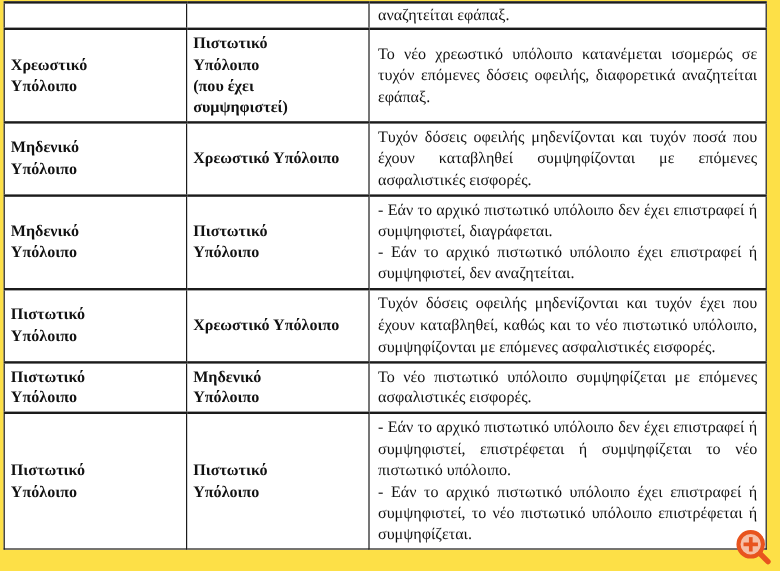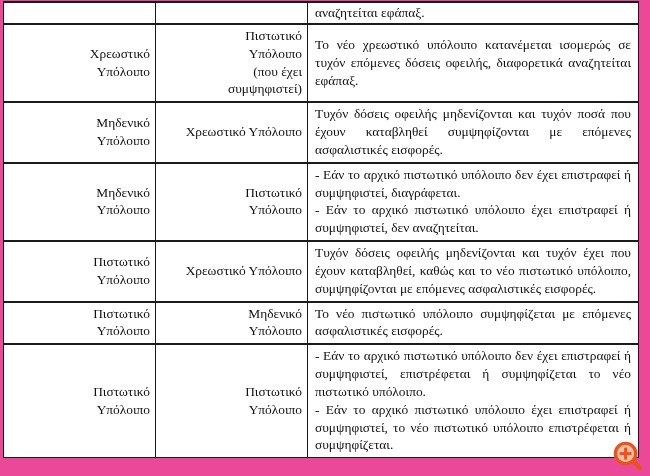--- a/index.html
+++ b/index.html
@@ -15,21 +15,21 @@
     color: #111111;
     position: relative;
   }
 
   #page {
     position: absolute;
     left: 0;
     top: 0;
     width: 650px;
     height: 476px;
-    background: #ec4899;
+    background: #fde047;
   }
 
   .table-wrap {
     position: absolute;
     left: 3px;
     top: 1px;
     width: 635px;
     box-sizing: border-box;
   }
 
@@ -55,21 +55,22 @@
   col.c3 { width: 331px; }
 
   .cell-inner {
     padding: 2px 5px 3px 5px;
     font-size: 13.4px;
     line-height: 1.33;
   }
 
   .col-a .cell-inner,
   .col-b .cell-inner {
-    text-align: right;
+    text-align: left;
+    font-weight: bold;
   }
 
   .col-c .cell-inner {
     text-align: justify;
     text-justify: inter-word;
     padding-left: 7px;
     padding-right: 7px;
   }
 
   .col-c .cell-inner p {

